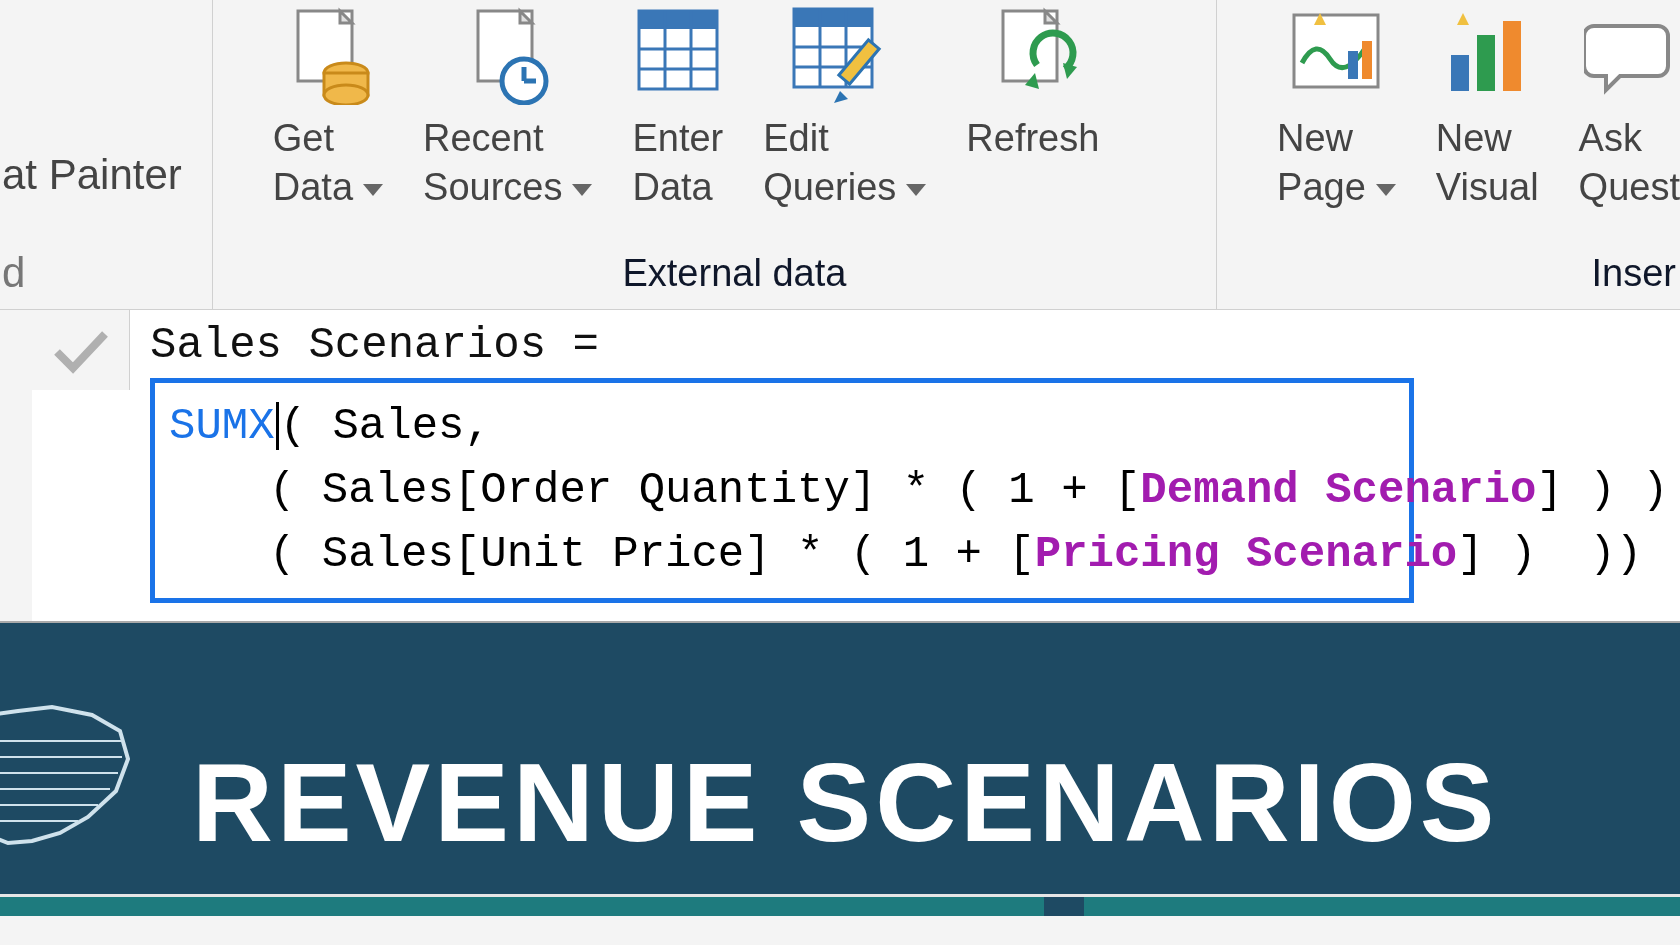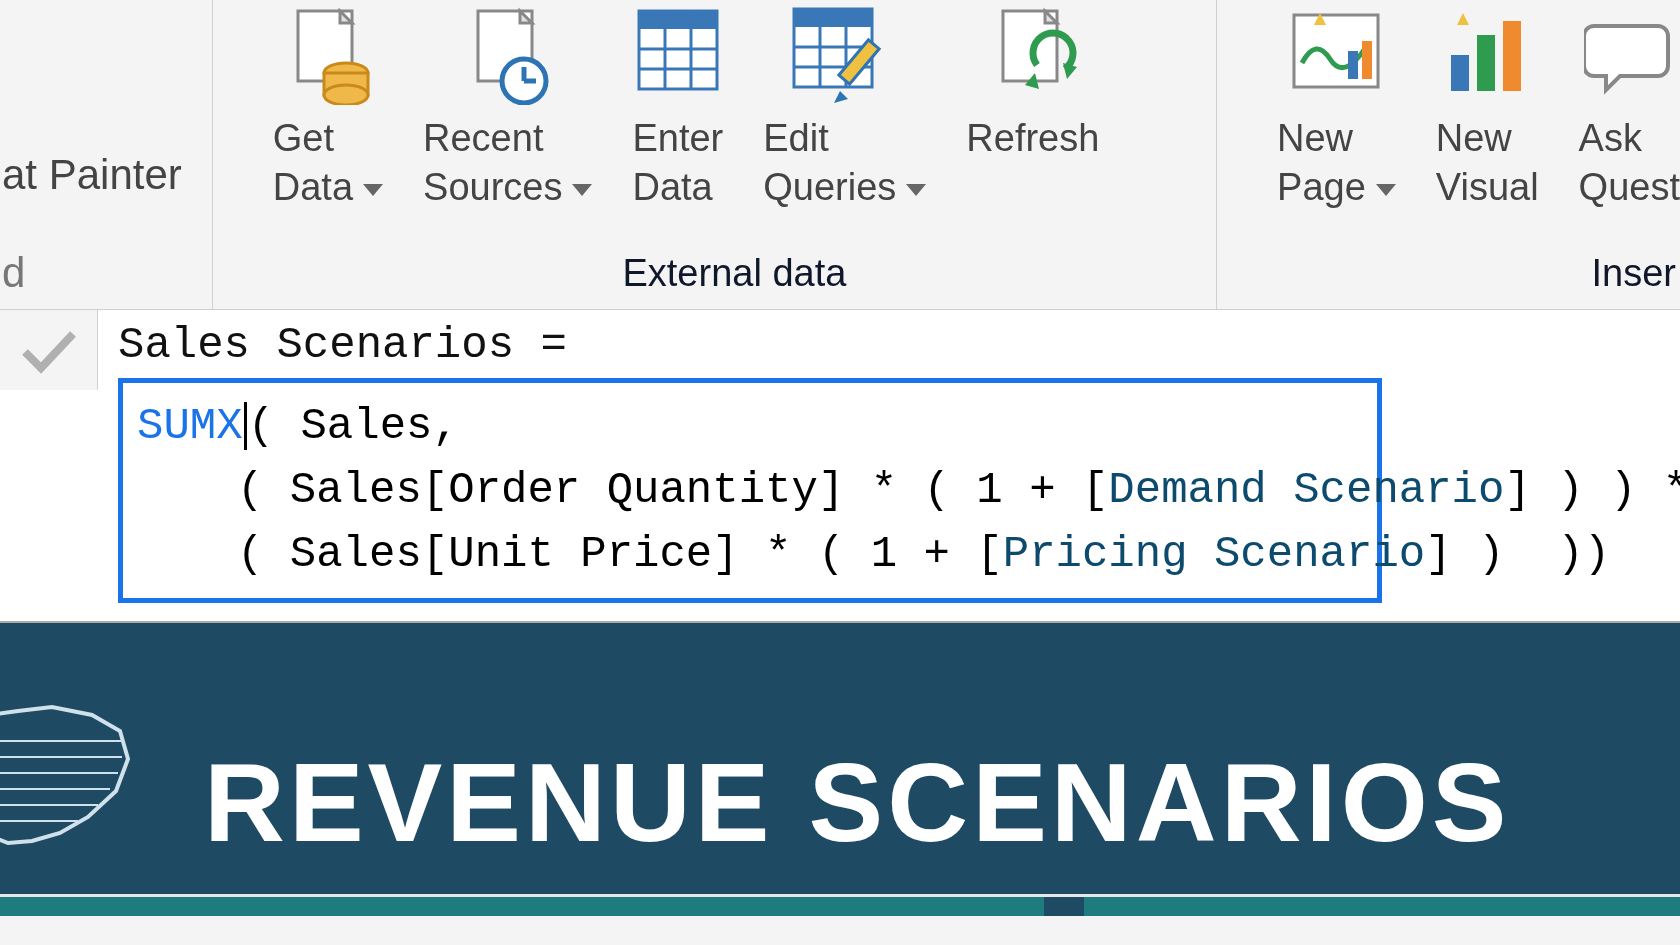--- a/index.html
+++ b/index.html
@@ -14,37 +14,37 @@
   .ribbon-label { font-size: 38px; color: #444; text-align: left; line-height: 1.3; margin-top: 4px; }
   .group-label { font-size: 38px; color: #0f172a; text-align: center; padding: 8px 0 14px 0; }
   .dd-caret { display: inline-block; width: 0; height: 0; border-left: 10px solid transparent; border-right: 10px solid transparent; border-top: 12px solid #666; margin-left: 10px; vertical-align: middle; }
 
   
   .clip-group { width: 225px; justify-content: flex-end; align-items: center; }
   .clip-text1 { font-size: 42px; color: #444; margin-bottom: 10px; align-self: flex-start; padding-left: 2px;}
   .clip-text2 { font-size: 42px; color: #777; margin-bottom: 12px; align-self: flex-start; padding-left: 2px;}
 
   
-  .formula-bar { display: flex; background: #fff; }
+  .formula-bar { display: flex; background: #fff; margin-left: 32px; }
   .fb-left { width: 98px; border-right: 1px solid #d0d0d0; display:flex; align-items:flex-start; justify-content:center; padding-top:18px; background:#f4f4f4; height: 80px; }
   .fb-right { flex: 1; background: #fff; padding: 10px 20px 18px 20px; }
   .check-icon svg { stroke: #b0b0b0; stroke-width: 8; fill: none; }
   .measure-name { font-family: Consolas, "Courier New", monospace; font-size: 44px; color: #111; margin-bottom: 8px; white-space: pre; }
   .formula-box { border: 5px solid #1a73e8; padding: 12px 14px; font-family: Consolas, "Courier New", monospace; font-size: 44px; line-height: 1.45; position: relative; width: 1264px; }
   .tok-fn { color: #1a73e8; }
-  .tok-measure { color: #0c4a6e; }
+  .tok-measure { color: #a21caf; font-weight: bold; }
   .caret { display:inline-block; width:3px; height:48px; background:#000; vertical-align:middle; margin:0 1px; }
   .formula-line { white-space: pre; }
   .formula-line.indent { padding-left: 100px; }
 
   
   .report-header { background: #1e4a63; height: 295px; position: relative; color: #fff; border-top: 2px solid #aaa; }
   .map-outline { position: absolute; left: -40px; top: 70px; }
   .subtitle { position: absolute; left: 192px; top: 48px; font-size: 44px; color: #e6e6e6; }
-  .big-title { position: absolute; left: 204px; top: 115px; font-size: 112px; font-weight: 900; letter-spacing: 4px; color: #fff; font-family: Arial, sans-serif; }
+  .big-title { position: absolute; left: 192px; top: 115px; font-size: 112px; font-weight: 900; letter-spacing: 4px; color: #fff; font-family: Arial, sans-serif; }
   .teal-strip { position:absolute; bottom:0; left:0; right:0; height:22px; display:flex; }
   .teal-cell { flex:1; background:#1e7b7e; border-top:3px solid #e6e6e6; }
   .teal-gap  { width:40px; background:#1e4a63; border-top:3px solid #e6e6e6;}
 </style>
 </head>
 <body>
 
 <div class="ribbon">
 
   <div class="ribbon-group clip-group">

